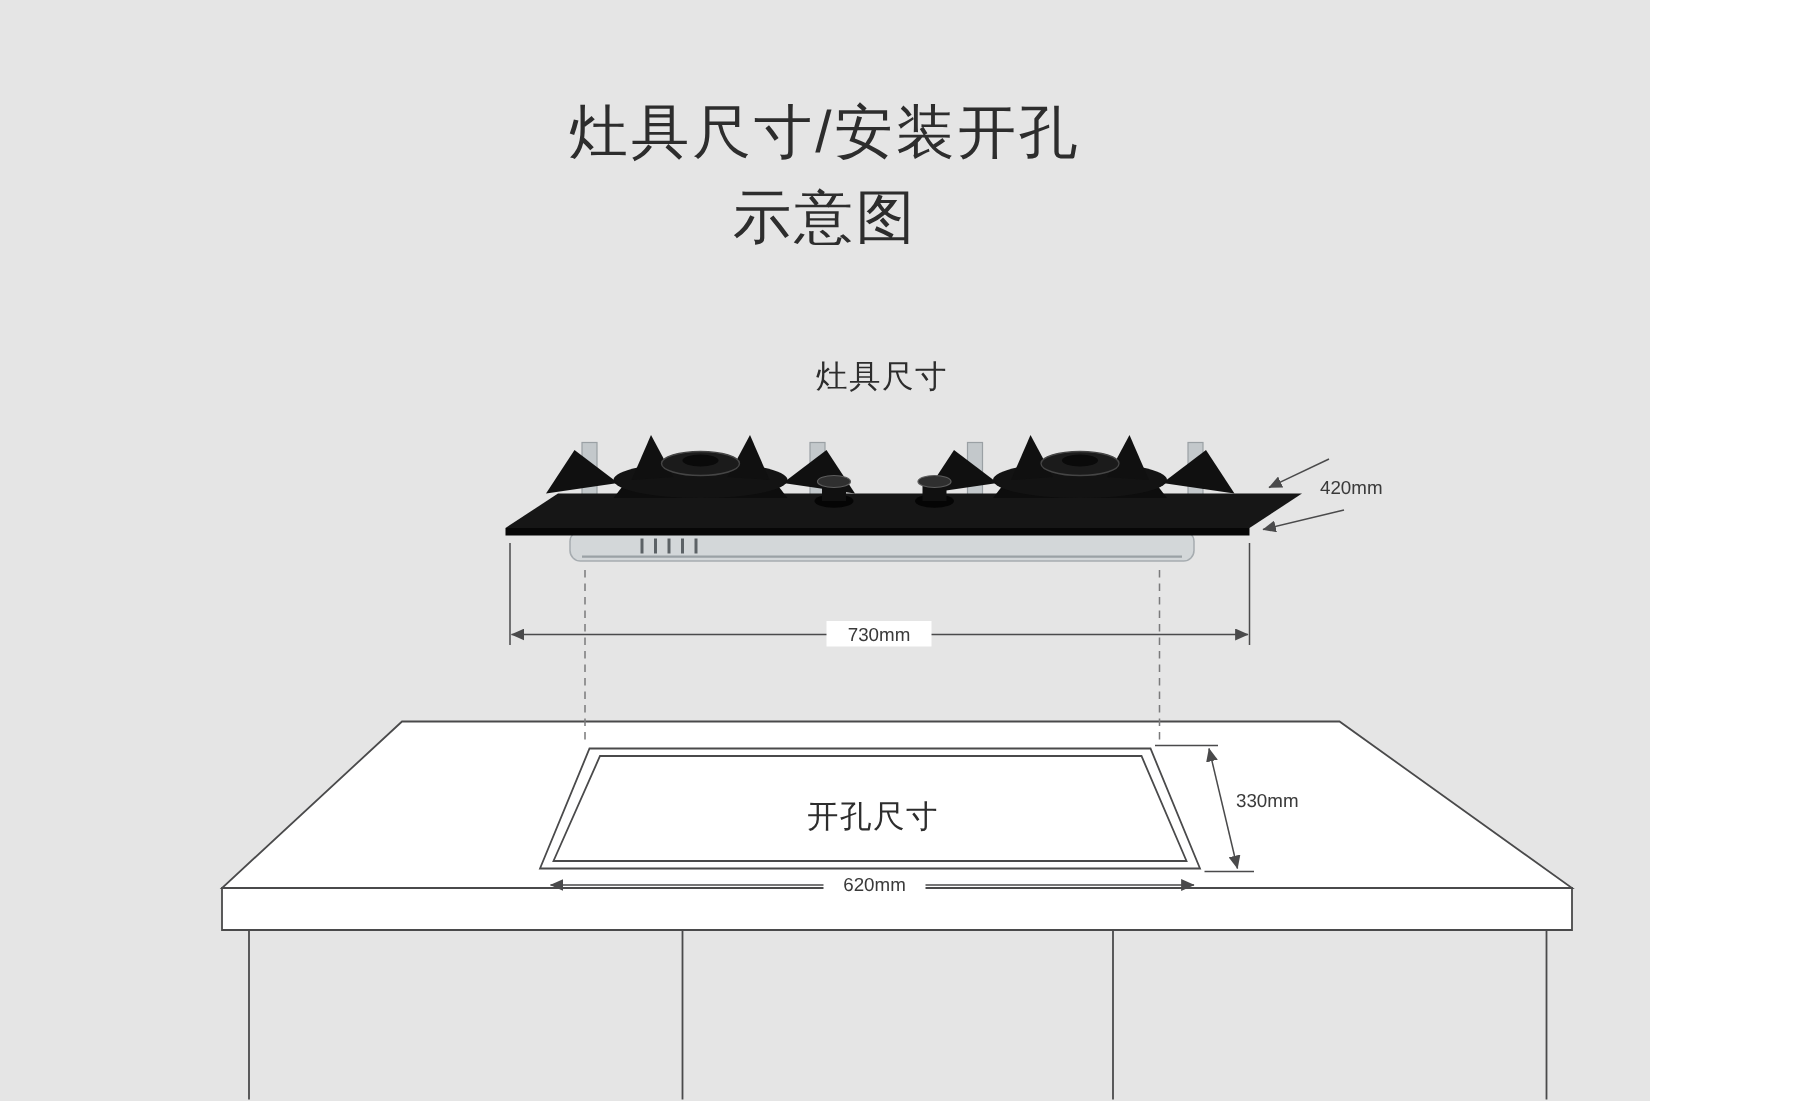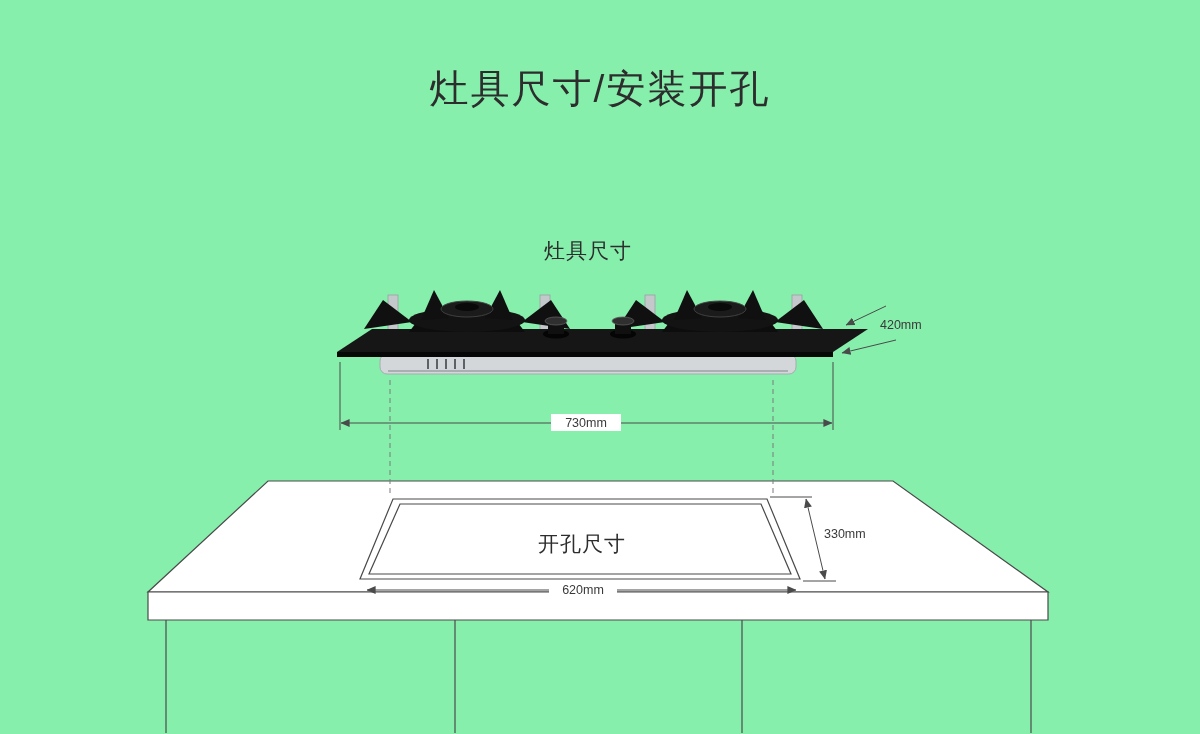--- a/index.html
+++ b/index.html
@@ -1,31 +1,32 @@
 <!DOCTYPE html>
 <html><head>
 <meta charset="utf-8">
 <style>
   html,body{margin:0;padding:0;background:#ffffff;}
   body{font-family:"Liberation Sans","DejaVu Sans",sans-serif;}
-  .page{position:relative;width:1200px;height:734px;background:#86efac;overflow:hidden;}
+  .page{position:relative;width:1100px;height:734px;background:#e5e5e5;overflow:hidden;}
   .title{position:absolute;top:60px;left:0;right:0;text-align:center;color:#2d2d2d;}
   .title-line{font-size:39px;font-weight:500;line-height:57px;letter-spacing:2px;}
   svg.diagram{position:absolute;top:0;left:0;}
   text{font-family:"Liberation Sans","DejaVu Sans",sans-serif;}
   .dim-text{font-size:12.5px;fill:#3a3a3a;}
   .label-text{font-size:21px;fill:#2d2d2d;letter-spacing:1px;}
 </style>
 </head>
 <body>
 
 <div class="page">
 
   <div class="title">
     <div class="title-line">灶具尺寸/安装开孔</div>
+    <div class="title-line">示意图</div>
   </div>
 
   <svg class="diagram" width="1200" height="734" viewBox="0 0 1200 734">
     <defs>
       <marker id="arrow" markerWidth="9" markerHeight="8" refX="8.6" refY="4" orient="auto-start-reverse" markerUnits="userSpaceOnUse">
         <path d="M0,0 L9,4 L0,8 Z" fill="#4a4a4b"></path>
       </marker>
 
       <g id="burner-shape">
         <polygon points="-58,0 58,0 48,-13 -48,-13" fill="#0d0d0d"></polygon>

